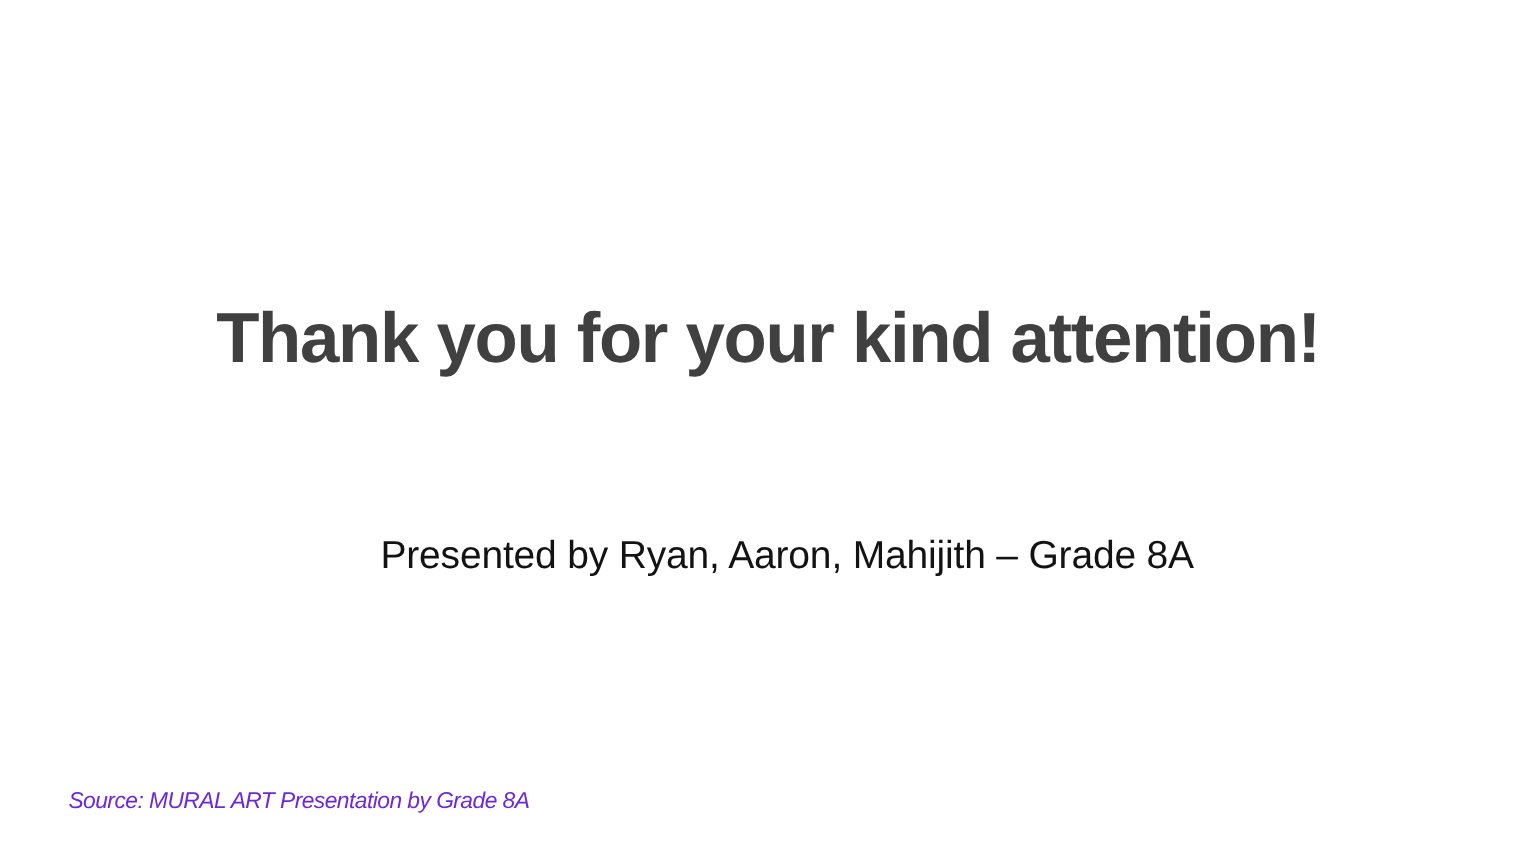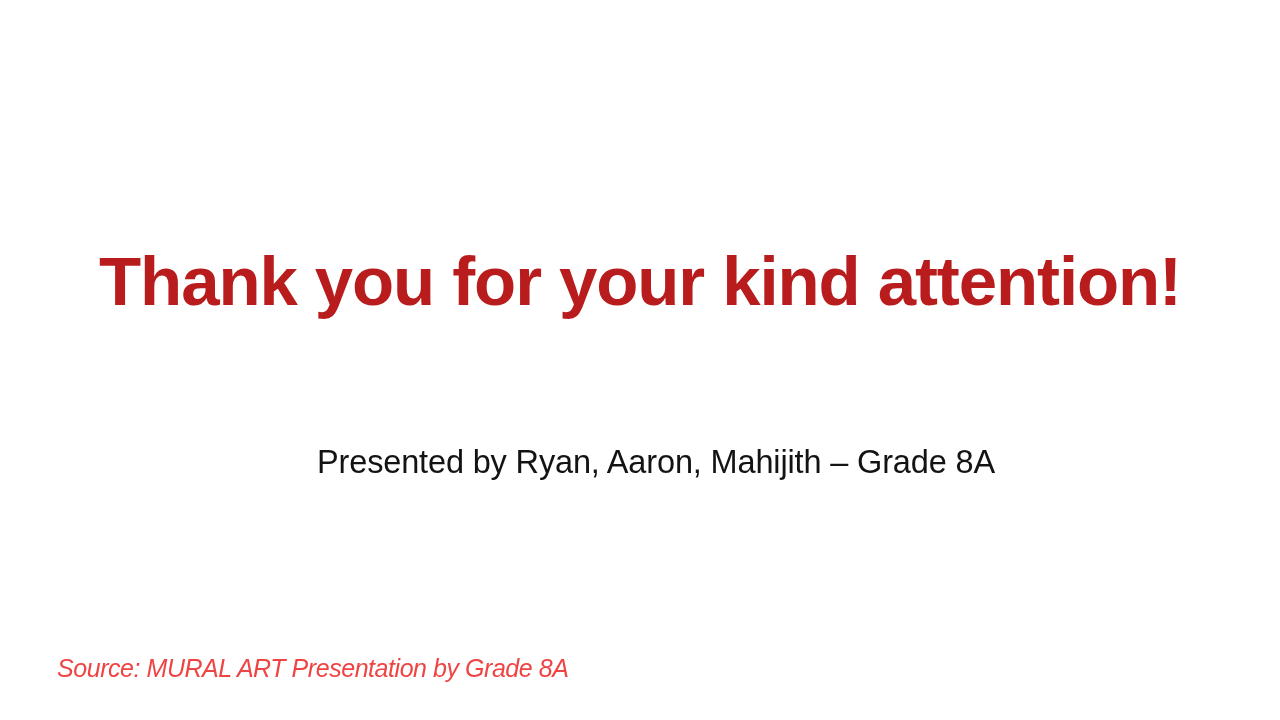--- a/index.html
+++ b/index.html
@@ -28,25 +28,25 @@
     position: absolute;
     left: 0;
     top: 243px;
     width: 1280px;
     text-align: center;
   }
   .slide-title {
     display: block;
     margin: 0;
     font-family: "Liberation Sans", sans-serif;
-    font-size: 69px;
+    font-size: 59px;
     font-weight: 700;
     line-height: 78px;
     letter-spacing: -1.1px;
-    color: #b91c1c;
+    color: #404040;
     white-space: nowrap;
   }
 
   
   .subtitle-block {
     position: absolute;
     left: 0;
     top: 440px;
     width: 1280px;
     text-align: center;
@@ -69,26 +69,26 @@
     position: absolute;
     left: 57px;
     top: 655px;
     width: 700px;
     text-align: left;
   }
   .source-note {
     display: inline-block;
     margin: 0;
     font-family: "Liberation Sans", sans-serif;
-    font-size: 25px;
+    font-size: 19px;
     font-style: italic;
     font-weight: 400;
     line-height: 26px;
     letter-spacing: -0.45px;
-    color: #ef4444;
+    color: #6d28d9;
     white-space: nowrap;
   }
 </style>
 </head>
 <body>
 
 <div class="slide">
 
   <div class="title-block">
     <h1 class="slide-title">Thank you for your kind attention!</h1>

